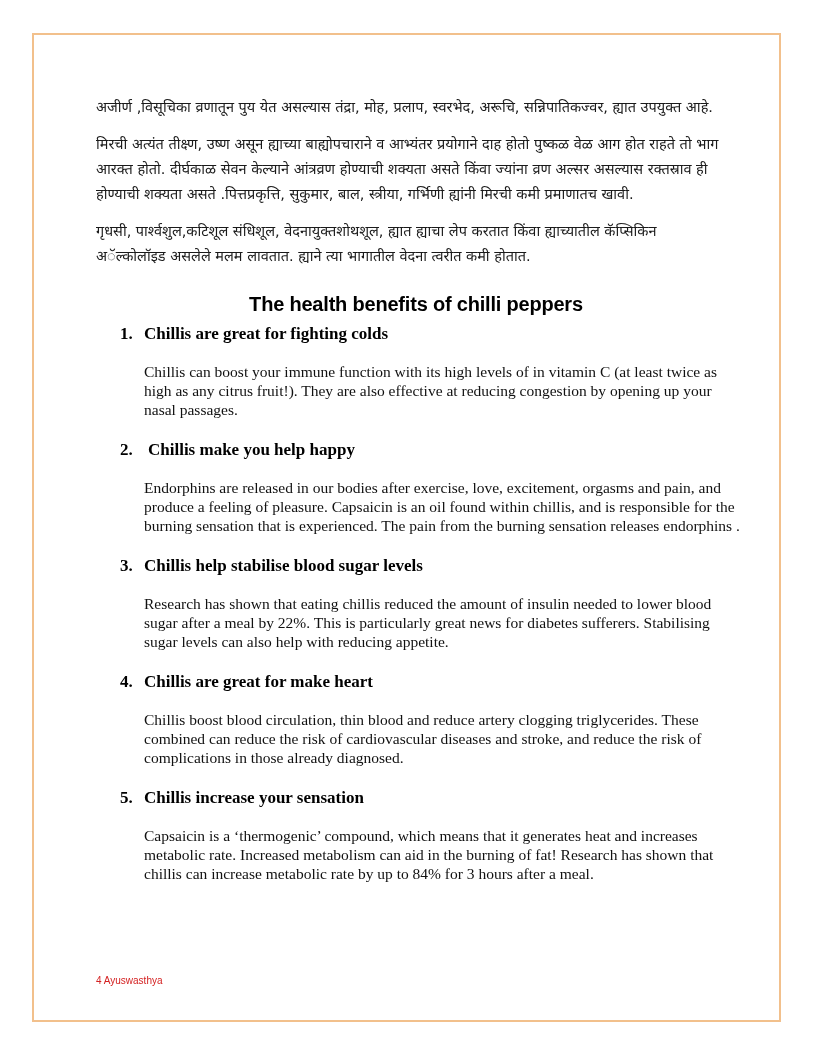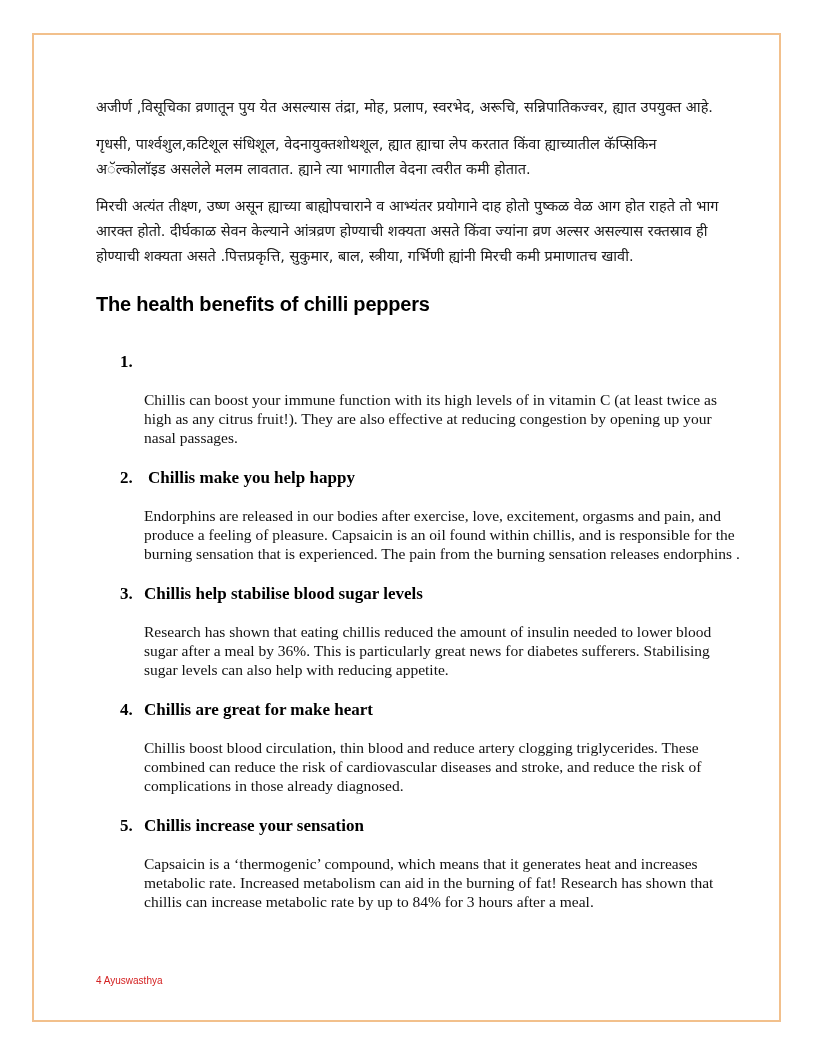--- a/index.html
+++ b/index.html
@@ -8,21 +8,21 @@
     position: absolute; left: 32px; top: 33px; width: 749px; height: 989px;
     border: 2px solid #f2c08c; box-sizing: border-box;
   }
   .content { position: absolute; left: 96px; top: 95px; width: 640px; }
   .marathi {
     font-family: "DejaVu Sans", sans-serif; font-size: 14.5px; line-height: 25px;
     color: #1a1a1a; margin: 0 6px 12px 0;
   }
   .section-title {
     font-family: "Liberation Sans", sans-serif; font-weight: bold; font-size: 20px;
-    color: #000; margin: 24px 0 36px 0; letter-spacing: -0.2px;
+    color: #000; margin: 24px 0 8px 0; letter-spacing: -0.2px; text-align: center;
   }
   .item { margin: 0 0 0 0; }
   .item-head {
     font-family: "Liberation Serif", serif; font-weight: bold; font-size: 17px;
     color: #000; margin: 0 0 18px 0; padding-left: 24px; display: flex;
   }
   .item-num { width: 24px; display: inline-block; }
   .item-body {
     font-family: "Liberation Serif", serif; font-size: 15.5px; line-height: 19px;
     color: #111; margin: 0 0 21px 48px; width: 600px;
@@ -32,46 +32,47 @@
     font-family: "Liberation Sans", sans-serif; font-size: 10px; color: #d42121;
   }
 </style>
 </head>
 <body>
 
 <div class="page-border"></div>
 
 <div class="content">
   <p class="marathi">अजीर्ण ,विसूचिका व्रणातून पुय येत असल्यास तंद्रा, मोह, प्रलाप, स्वरभेद, अरूचि, सन्निपातिकज्वर,  ह्यात उपयुक्त आहे.</p>
+  <p class="marathi">मिरची अत्यंत तीक्ष्ण, उष्ण असून ह्याच्या बाह्योपचाराने व आभ्यंतर प्रयोगाने दाह होतो पुष्कळ वेळ आग होत राहते तो भाग आरक्त होतो. दीर्घकाळ सेवन केल्याने आंत्रव्रण होण्याची शक्यता असते किंवा ज्यांना व्रण अल्सर असल्यास रक्तस्राव ही होण्याची शक्यता असते .पित्तप्रकृत्ति, सुकुमार, बाल, स्त्रीया, गर्भिणी ह्यांनी मिरची कमी प्रमाणातच खावी.</p>
   <p class="marathi">गृधसी, पार्श्वशुल,कटिशूल संधिशूल, वेदनायुक्तशोथशूल, ह्यात ह्याचा लेप करतात किंवा ह्याच्यातील कॅप्सिकिन अॅल्कोलॉइड असलेले मलम लावतात. ह्याने त्या भागातील वेदना त्वरीत कमी होतात.</p>
-  <p class="marathi">मिरची अत्यंत तीक्ष्ण, उष्ण असून ह्याच्या बाह्योपचाराने व आभ्यंतर प्रयोगाने दाह होतो पुष्कळ वेळ आग होत राहते तो भाग आरक्त होतो. दीर्घकाळ सेवन केल्याने आंत्रव्रण होण्याची शक्यता असते किंवा ज्यांना व्रण अल्सर असल्यास रक्तस्राव ही होण्याची शक्यता असते .पित्तप्रकृत्ति, सुकुमार, बाल, स्त्रीया, गर्भिणी ह्यांनी मिरची कमी प्रमाणातच खावी.</p>
 
   <h2 class="section-title">The health benefits of chilli peppers</h2>
 
   <div class="item">
     <div class="item-head">
       <span class="item-num">1.</span>
+      <span>Chillis are great for fighting colds</span>
     </div>
     <p class="item-body">Chillis can boost your immune function with its high levels of in vitamin C (at least twice as high as any citrus fruit!). They are also effective at reducing congestion by opening up your nasal passages.</p>
   </div>
 
   <div class="item">
     <div class="item-head">
       <span class="item-num">2.</span>
       <span style="padding-left:4px">Chillis make you help happy</span>
     </div>
     <p class="item-body">Endorphins are released in our bodies after exercise, love, excitement, orgasms and pain, and produce a feeling of pleasure. Capsaicin is an oil found within chillis, and is responsible for the burning sensation that is experienced. The pain from the burning sensation releases endorphins .</p>
   </div>
 
   <div class="item">
     <div class="item-head">
       <span class="item-num">3.</span>
       <span>Chillis help stabilise blood sugar levels</span>
     </div>
-    <p class="item-body">Research has shown that eating chillis reduced the amount of insulin needed to lower blood sugar after a meal by 36%. This is particularly great news for diabetes sufferers. Stabilising sugar levels can also help with reducing appetite.</p>
+    <p class="item-body">Research has shown that eating chillis reduced the amount of insulin needed to lower blood sugar after a meal by 22%. This is particularly great news for diabetes sufferers. Stabilising sugar levels can also help with reducing appetite.</p>
   </div>
 
   <div class="item">
     <div class="item-head">
       <span class="item-num">4.</span>
       <span>Chillis are great for make heart</span>
     </div>
     <p class="item-body">Chillis boost blood circulation, thin blood and reduce artery clogging triglycerides. These combined can reduce the risk of cardiovascular diseases and stroke, and reduce the risk of complications in those already diagnosed.</p>
   </div>
 

